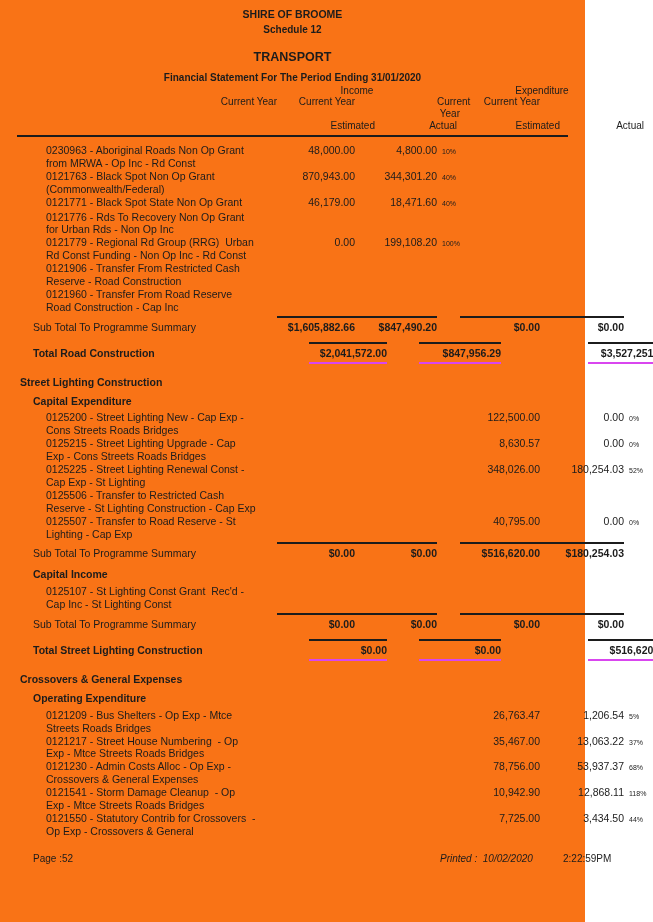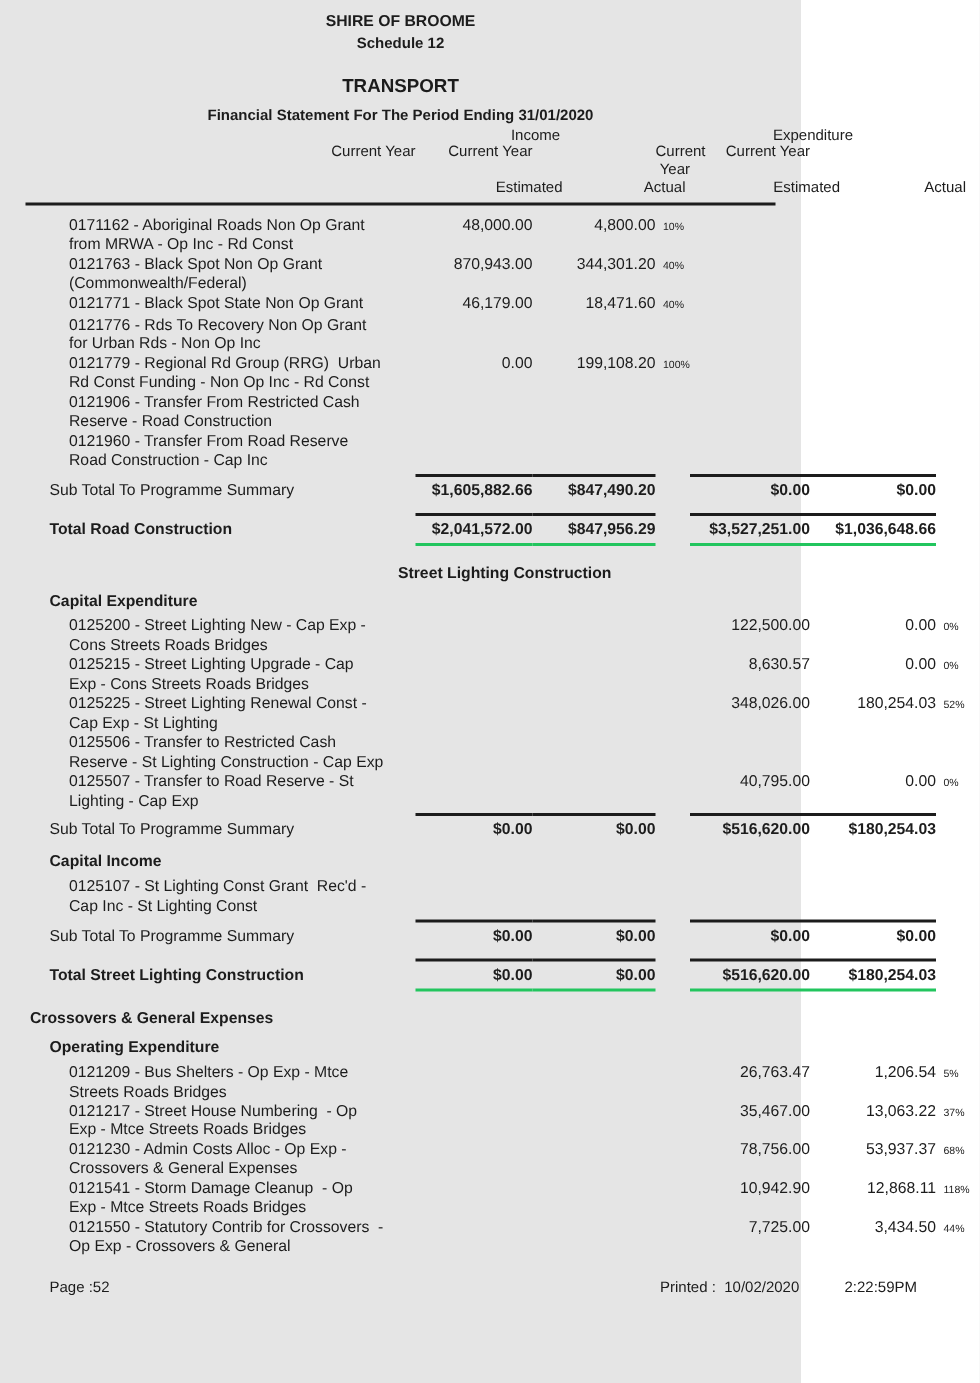--- a/index.html
+++ b/index.html
@@ -3,21 +3,21 @@
 <meta charset="utf-8">
 <style>
   * { margin:0; padding:0; box-sizing:border-box; }
   html,body { background:#ffffff; }
   body {
     width:653px; height:922px;
     font-family:"Liberation Sans", sans-serif;
     font-size:10.5px; color:#1c1c1c;
     position:relative; overflow:hidden;
   }
-  .page { position:relative; width:534px; height:922px; background:#e5e5e5; }
+  .page { position:relative; width:585px; height:922px; background:#f97316; }
 
   
   .titles { padding-top:8px; text-align:center; }
   .org  { font-weight:bold; font-size:10.5px; line-height:13px; }
   .sch  { font-weight:bold; font-size:10px;   line-height:13px; margin-top:2px; }
   .ttl  { font-weight:bold; font-size:12.5px; line-height:15px; margin-top:14px; }
   .sub  { font-weight:bold; font-size:10px;   line-height:13px; margin-top:6px; }
 
   
   .grid { display:grid; grid-template-columns:277px 78px 82px 23px 80px 84px 29px; }
@@ -39,32 +39,32 @@
   .acct { padding-left:46px; }
   .num  { text-align:right; line-height:12.9px; white-space:pre; }
   .pct  { font-size:7px; line-height:12.9px; padding-left:5px; padding-top:2px; white-space:pre; }
 
   .row.section    { margin-top:12px; }
   .sectionlbl     { font-weight:bold; padding-left:20px; }
   .row.subsection { margin-top:6px; margin-bottom:4px; }
   .subsectionlbl  { font-weight:bold; padding-left:33px; }
 
   .row.subtotal { margin-top:2px; }
-  .row.total    { margin-top:6px; }
+  .row.total    { margin-top:6px;gap:32px; }
   .stlbl    { padding-left:33px; padding-top:5px; }
   .totallbl { padding-left:33px; padding-top:5px; font-weight:bold; }
   .b  { font-weight:bold; }
   .rt { border-top:2px solid #1c1c1c; padding-top:3px; padding-bottom:2px; }
-  .rb { border-bottom:2px solid #22c55e; }
+  .rb { border-bottom:2px solid #d946ef; }
 
   
   .footer { position:absolute; top:853px; left:0; width:653px; font-size:10px; }
   .footer span { position:absolute; white-space:pre; }
   .pageno  { left:33px; }
-  .printed { left:440px; }
+  .printed { left:440px;font-style:italic; }
   .ptime   { left:563px; }
 </style>
 </head>
 <body>
 
 <div class="page">
 
   <div class="titles">
     <div class="org">SHIRE OF BROOME</div>
     <div class="sch">Schedule 12</div>
@@ -95,21 +95,21 @@
     <div></div>
     <div class="hh">Estimated</div>
     <div class="hh">Actual</div>
     <div></div>
   </div>
 
   <div class="hrule"></div>
 
   <div class="tbody">
       <div class="grid row account">
-        <div class="part acct">0171162 - Aboriginal Roads Non Op Grant
+        <div class="part acct">0230963 - Aboriginal Roads Non Op Grant
 from MRWA - Op Inc - Rd Const</div>
         <div class="num">48,000.00</div>
         <div class="num">4,800.00</div>
         <div class="pct">10%</div>
         <div class="num"></div>
         <div class="num"></div>
         <div class="pct"></div>
       </div>
       <div class="grid row account">
         <div class="part acct">0121763 - Black Spot Non Op Grant
@@ -182,21 +182,21 @@
       <div class="grid row total">
         <div class="part totallbl">Total Road Construction</div>
         <div class="num b rt rb">$2,041,572.00</div>
         <div class="num b rt rb">$847,956.29</div>
         <div class="pct"></div>
         <div class="num b rt rb">$3,527,251.00</div>
         <div class="num b rt rb">$1,036,648.66</div>
         <div class="pct"></div>
       </div>
       <div class="grid row section">
-        <div class="part sectionlbl" style="grid-column: 1 / 8; text-align: center;">Street Lighting Construction</div>
+        <div class="part sectionlbl" style="grid-column: 1 / 8;">Street Lighting Construction</div>
       </div>
       <div class="grid row subsection">
         <div class="part subsectionlbl" style="grid-column: 1 / 8;">Capital Expenditure</div>
       </div>
       <div class="grid row account">
         <div class="part acct">0125200 - Street Lighting New - Cap Exp -
 Cons Streets Roads Bridges</div>
         <div class="num"></div>
         <div class="num"></div>
         <div class="pct"></div>

